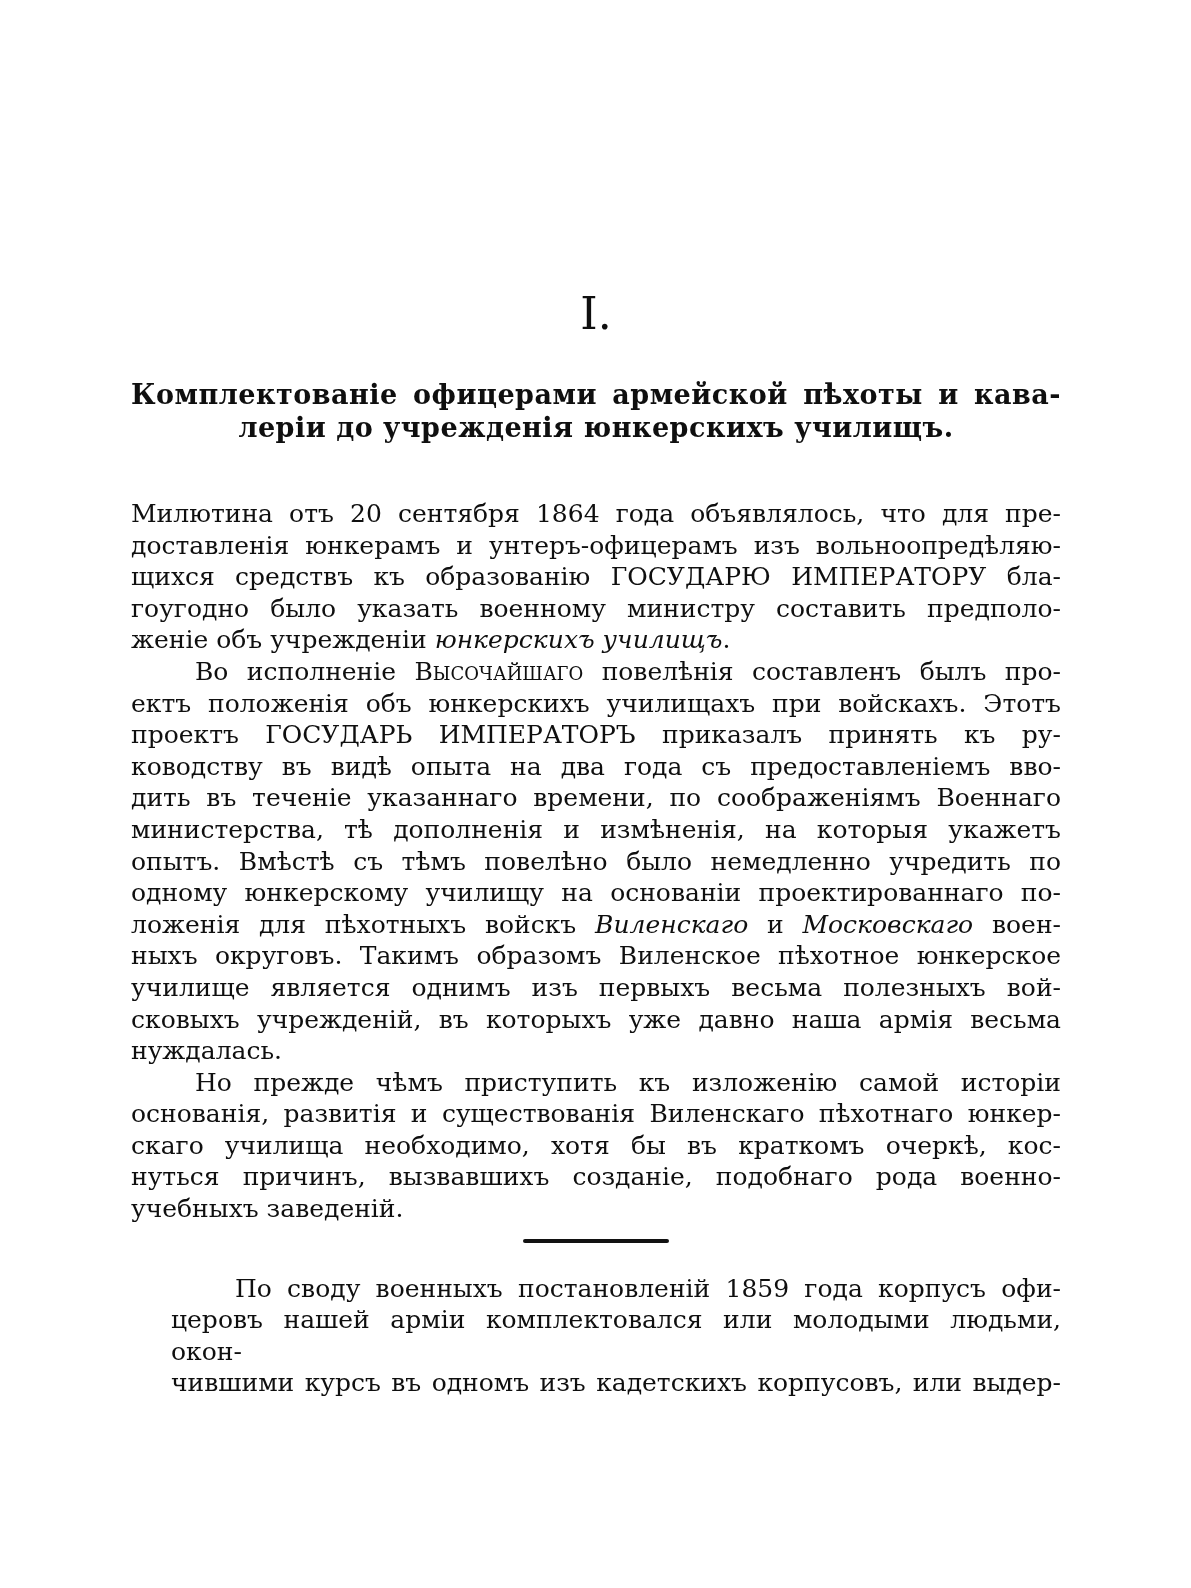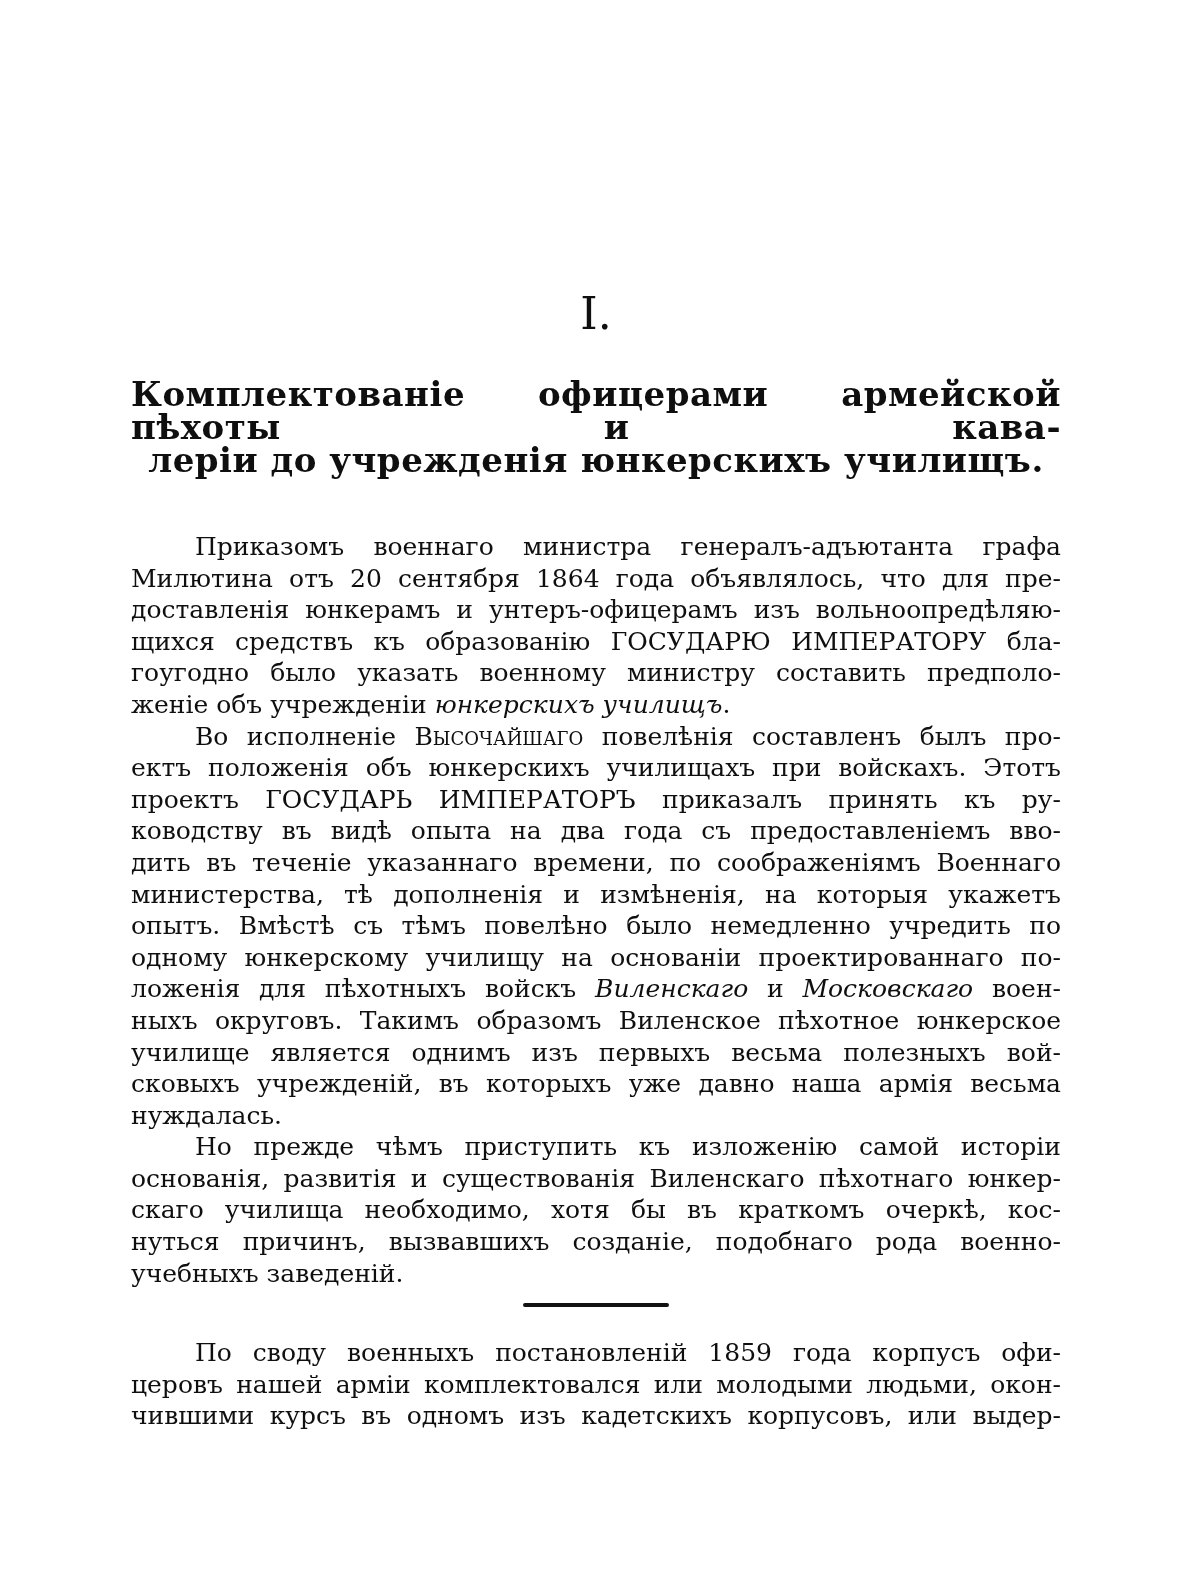--- a/index.html
+++ b/index.html
@@ -22,21 +22,21 @@
     background: #ffffff;
   }
   .section-number {
     text-align: center;
     font-size: 44px;
     line-height: 44px;
     font-weight: 400;
   }
   .heading {
     margin: 42px 0 0 0;
-    font-size: 34px;
+    font-size: 27px;
     font-weight: bold;
     line-height: 33px;
     letter-spacing: 0.5px;
   }
   .h-line { text-align: justify; text-align-last: justify; }
   .h-line.h-center { text-align: left; text-align-last: center; }
   .body-text {
     margin-top: 54px;
     font-size: 25px;
     line-height: 31.6px;
@@ -50,36 +50,35 @@
   .line.indent { text-indent: 64px; }
   .it { font-style: italic; }
   .sc { font-variant: small-caps; margin-top: 32px; }
   .divider {
     width: 146px;
     height: 4px;
     background: #121212;
     margin: 14px auto 0 auto;
     border-radius: 2px;
   }
-  .after-divider { margin-top: 30px; }
+  .after-divider { margin-top: 30px; margin-left: 40px; }
 </style>
 </head>
 <body>
 
 <div class="page">
   <div class="section-number">I.</div>
 
   <div class="heading" id="heading">
       <div class="h-line">Комплектованіе офицерами армейской пѣхоты и кава-</div>
       <div class="h-line h-center">леріи до учрежденія юнкерскихъ училищъ.</div>
     </div>
 
   <div class="body-text" id="body-before">
       <div class="para">
-        <div class="line indent"><span>Приказомъ военнаго министра генералъ-адъютанта графа</span></div>
         <div class="line"><span>Милютина отъ 20 сентября 1864 года объявлялось, что для пре-</span></div>
         <div class="line"><span>доставленія юнкерамъ и унтеръ-офицерамъ изъ вольноопредѣляю-</span></div>
         <div class="line"><span>щихся средствъ къ образованію ГОСУДАРЮ ИМПЕРАТОРУ бла-</span></div>
         <div class="line"><span>гоугодно было указать военному министру составить предполо-</span></div>
         <div class="line last"><span>женіе объ учрежденіи </span><span class="it">юнкерскихъ училищъ</span><span>.</span></div>
       </div>
       <div class="para">
         <div class="line indent"><span>Во исполненіе </span><span class="sc">Высочайшаго</span><span> повелѣнія составленъ былъ про-</span></div>
         <div class="line"><span>ектъ положенія объ юнкерскихъ училищахъ при войскахъ. Этотъ</span></div>
         <div class="line"><span>проектъ ГОСУДАРЬ ИМПЕРАТОРЪ приказалъ принять къ ру-</span></div>

